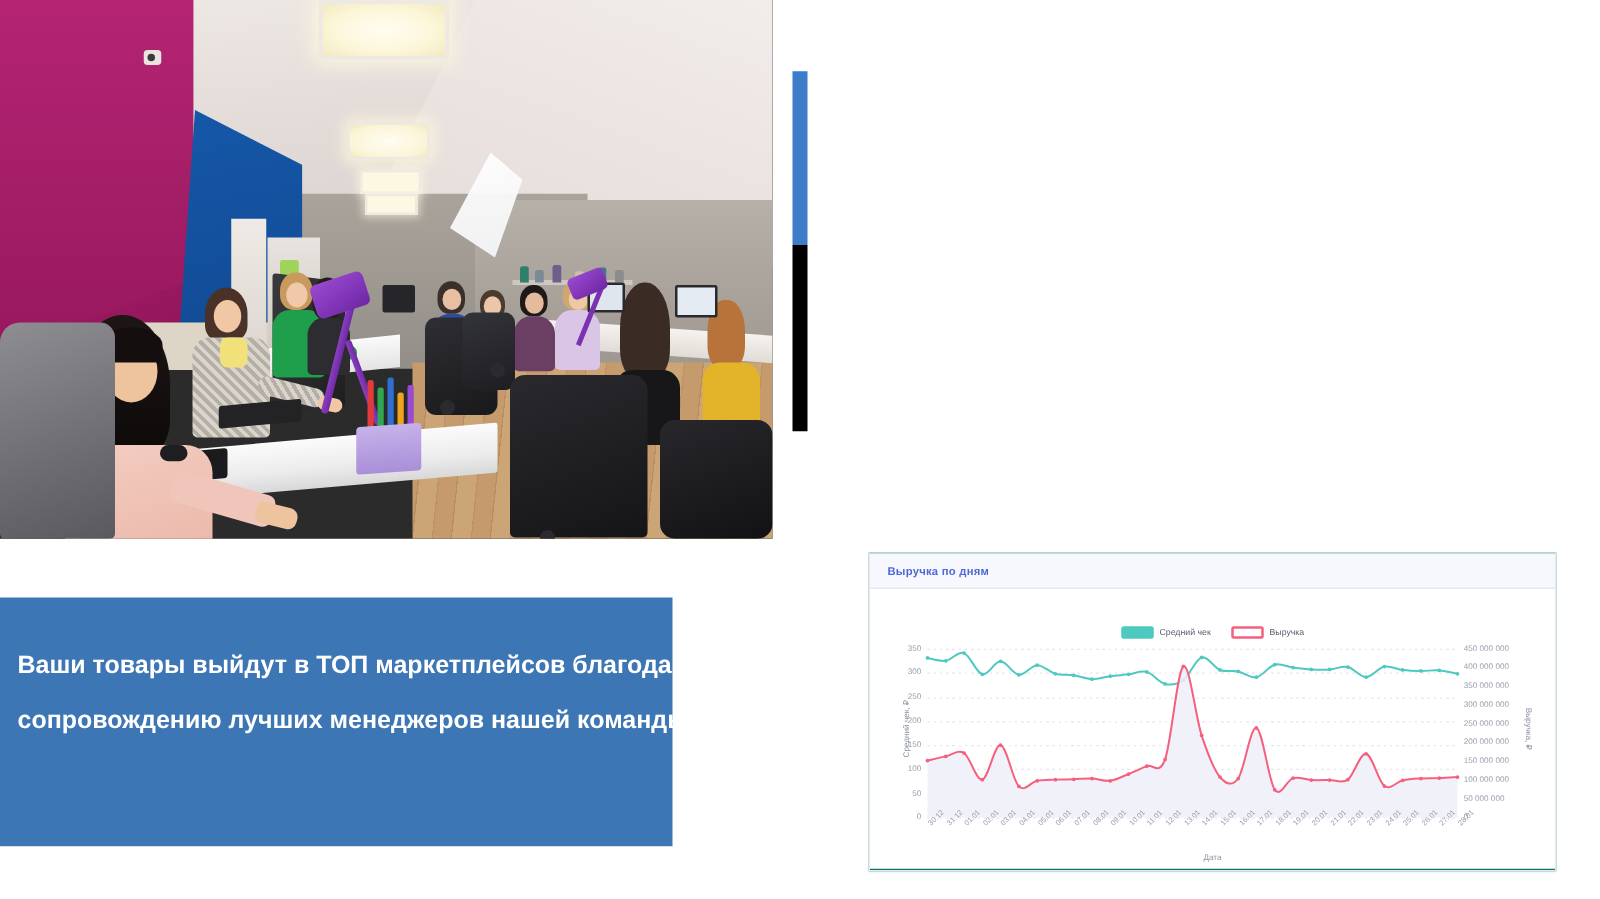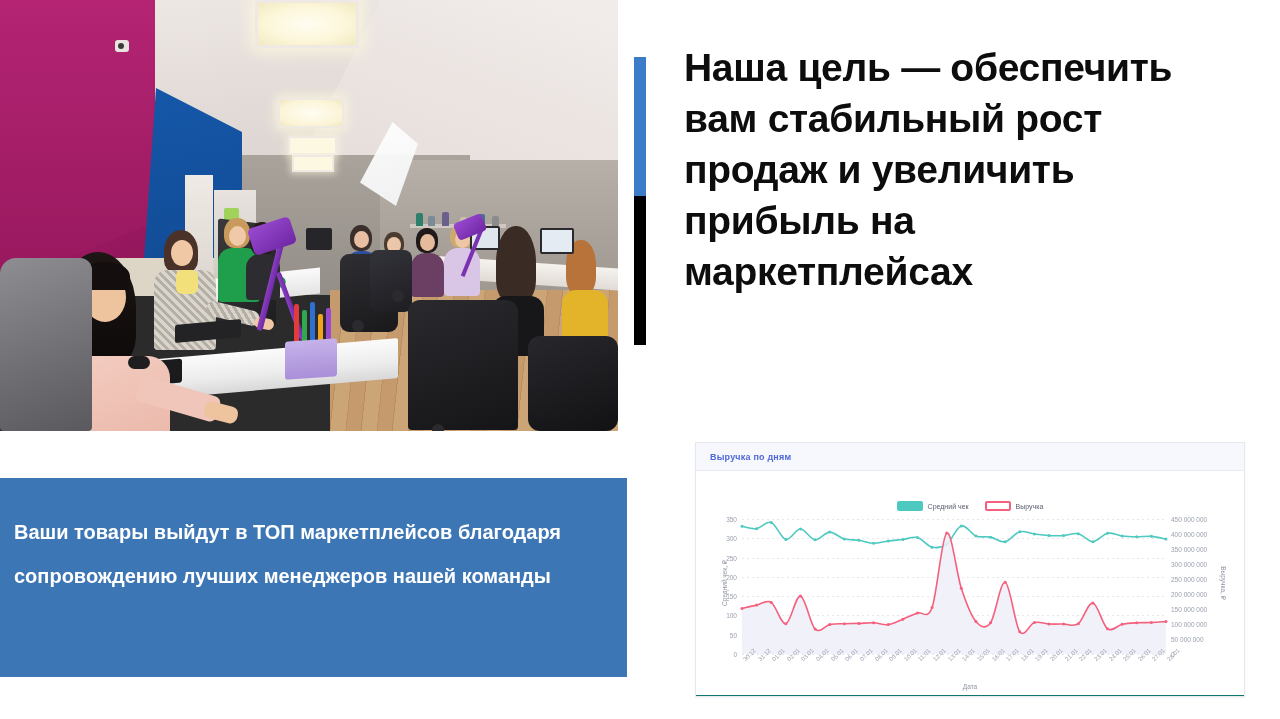--- a/index.html
+++ b/index.html
@@ -117,21 +117,21 @@
   .accent-blue{position:absolute;left:634px;top:57px;width:12px;height:139px;background:#3d7cc9;}
   .accent-black{position:absolute;left:634px;top:196px;width:12px;height:149px;background:#000000;}
   .headline{
     position:absolute;left:684px;top:42px;width:500px;
     font-size:39px;line-height:51px;font-weight:bold;color:#0d0d0d;
     letter-spacing:-0.3px;
   }
 
   
   .bluebox{
-    position:absolute;left:0;top:478px;width:627px;height:199px;
+    position:absolute;left:0;top:478px;width:538px;height:199px;
     background:#3d76b4;
   }
   .bluebox .bb-text{
     position:absolute;left:14px;top:32px;width:590px;
     color:#ffffff;font-size:20px;font-weight:bold;line-height:44px;
   }
 
   
   .card{
     position:absolute;left:695px;top:442px;width:548px;height:253px;
@@ -302,21 +302,20 @@
       <i style="left:10px;height:36px;background:#2fa84f;"></i>
       <i style="left:18px;height:44px;background:#2f6fd0;"></i>
       <i style="left:26px;height:32px;background:#f0a31e;"></i>
       <i style="left:34px;height:38px;background:#9a4ad0;"></i>
     </div>
     <div class="ph-pencup"></div>
   </div>
 
   <div class="accent-blue"></div>
   <div class="accent-black"></div>
-  <div class="headline">Наша цель — обеспечить вам стабильный рост продаж и увеличить прибыль на маркетплейсах</div>
 
   <div class="bluebox">
     <div class="bb-text">Ваши товары выйдут в ТОП маркетплейсов благодаря сопровождению лучших менеджеров нашей  команды</div>
   </div>
 
   <div class="card">
     <div class="card-header">
       <span class="card-title">Выручка по дням</span>
     </div>
     <div class="card-body">

